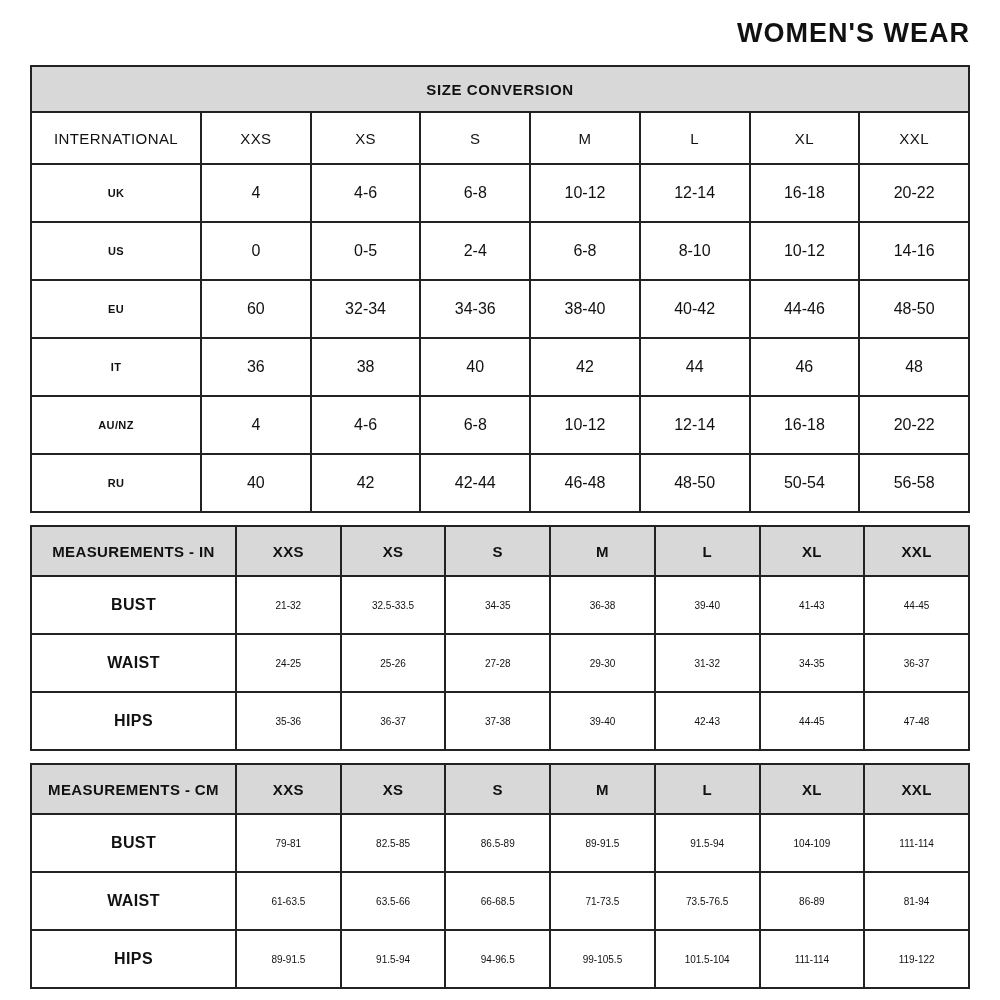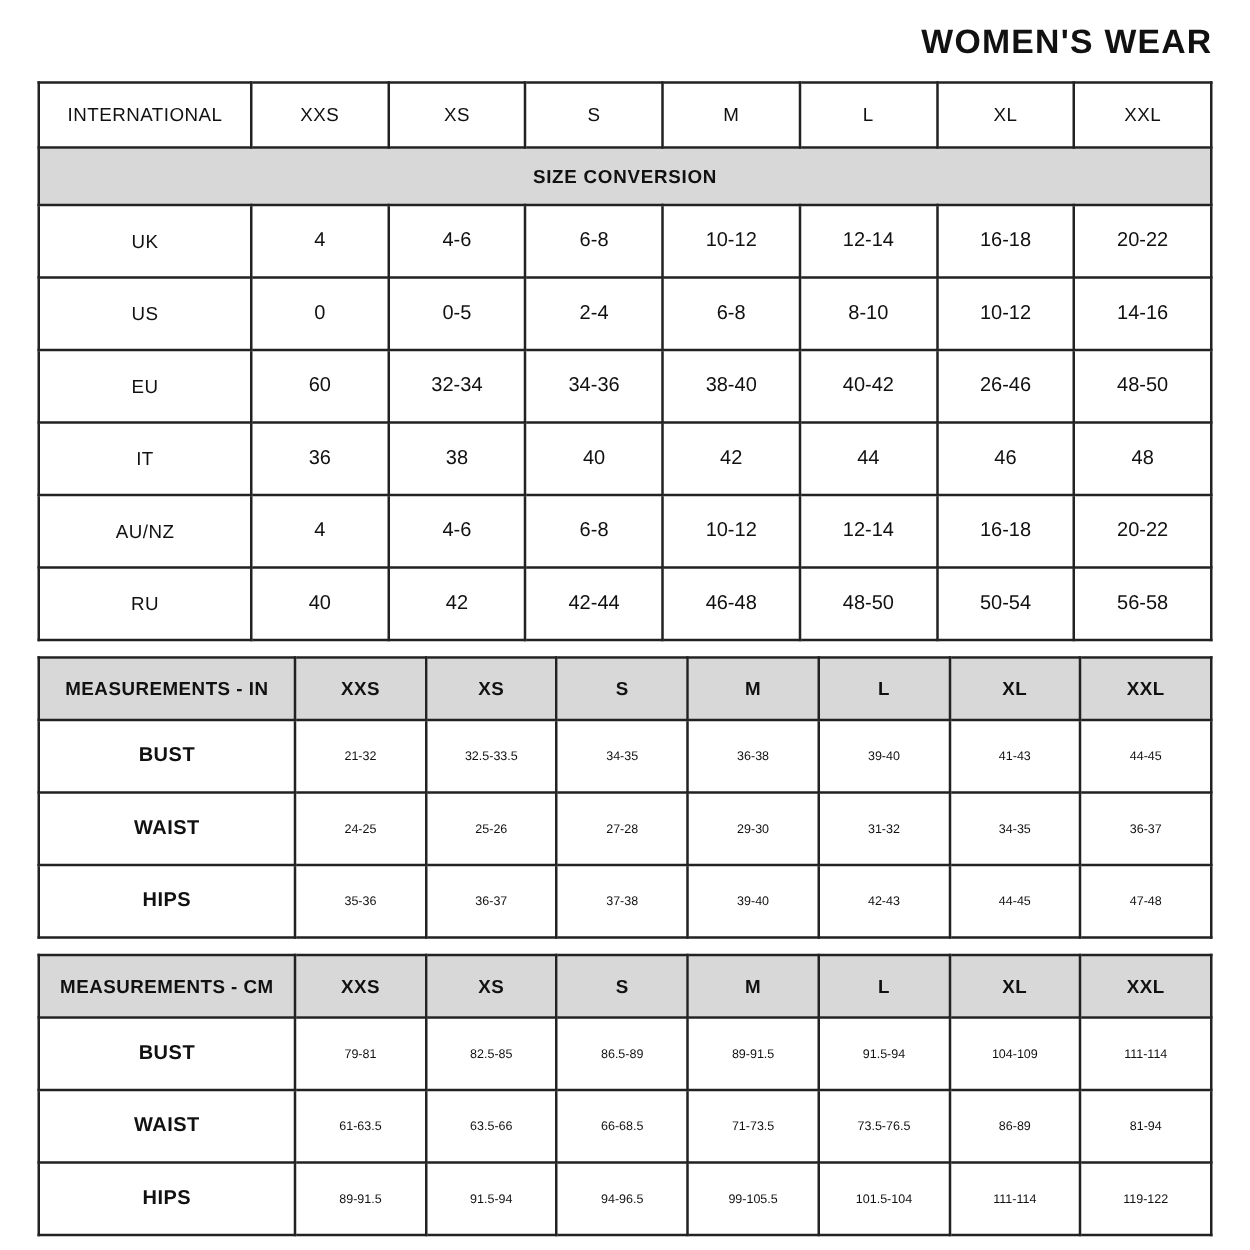--- a/index.html
+++ b/index.html
@@ -45,22 +45,22 @@
   
   .conv col.c0{width:170px;}
   .conv .head{
     height:50px;
     font-weight:normal;
     font-size:15px;
     letter-spacing:0.4px;
     background:#ffffff;
   }
   .conv .rowlabel{
-    font-weight:normal;
-    font-size:15px;
+    font-weight:bold;
+    font-size:11px;
     letter-spacing:0.4px;
     height:56px;
   }
   .conv .value{font-size:16px;}
   
   .meas col.c0{width:205px;}
   .meas .head{
     background:var(--header-bg);
     font-weight:bold;
     font-size:15px;
@@ -80,34 +80,34 @@
 
 <div class="page">
   <div class="page-title">WOMEN'S WEAR</div>
 
   <table class="conv">
     <colgroup>
         <col class="c0">
         <col span="7">
       </colgroup>
   <tbody>
+        <tr>
+          <th colspan="8" class="banner">SIZE CONVERSION</th>
+        </tr>
         <tr>
           <th class="head corner">INTERNATIONAL</th>
           <th class="head">XXS</th>
           <th class="head">XS</th>
           <th class="head">S</th>
           <th class="head">M</th>
           <th class="head">L</th>
           <th class="head">XL</th>
           <th class="head">XXL</th>
         </tr>
         <tr>
-          <th colspan="8" class="banner">SIZE CONVERSION</th>
-        </tr>
-        <tr>
           <th class="rowlabel">UK</th>
           <td class="value">4</td>
           <td class="value">4-6</td>
           <td class="value">6-8</td>
           <td class="value">10-12</td>
           <td class="value">12-14</td>
           <td class="value">16-18</td>
           <td class="value">20-22</td>
         </tr>
         <tr>
@@ -120,21 +120,21 @@
           <td class="value">10-12</td>
           <td class="value">14-16</td>
         </tr>
         <tr>
           <th class="rowlabel">EU</th>
           <td class="value">60</td>
           <td class="value">32-34</td>
           <td class="value">34-36</td>
           <td class="value">38-40</td>
           <td class="value">40-42</td>
-          <td class="value">26-46</td>
+          <td class="value">44-46</td>
           <td class="value">48-50</td>
         </tr>
         <tr>
           <th class="rowlabel">IT</th>
           <td class="value">36</td>
           <td class="value">38</td>
           <td class="value">40</td>
           <td class="value">42</td>
           <td class="value">44</td>
           <td class="value">46</td>

